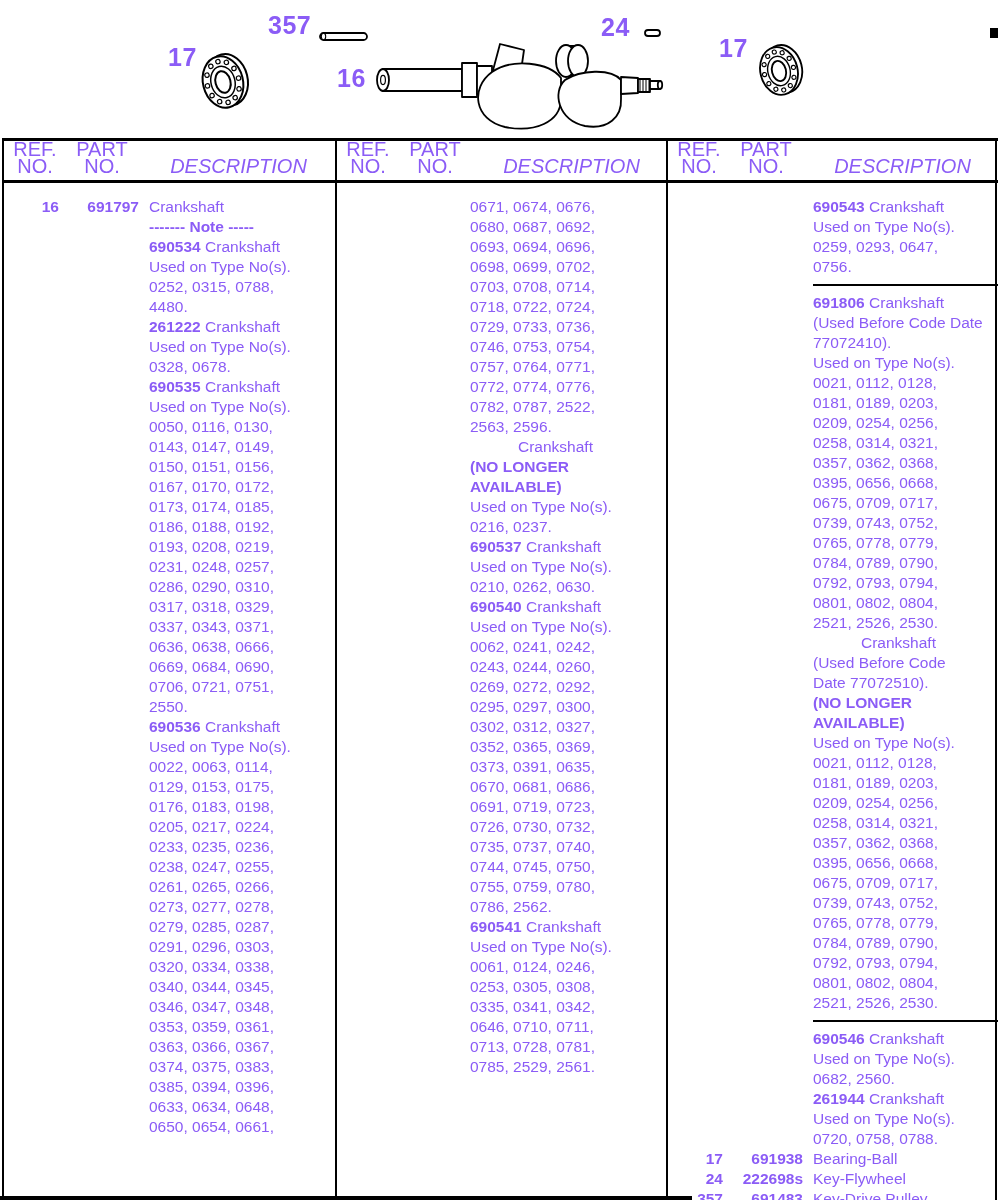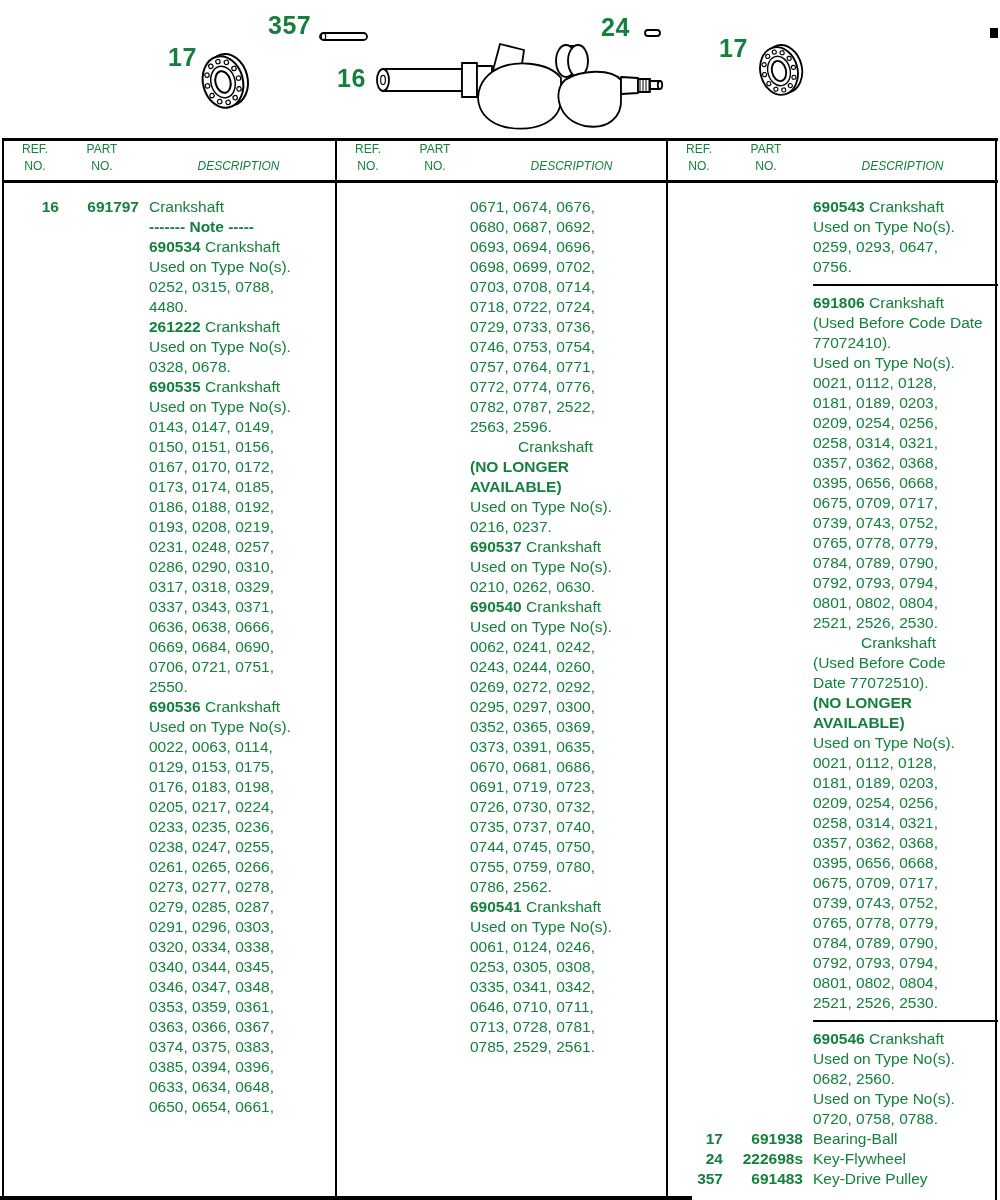--- a/index.html
+++ b/index.html
@@ -1,26 +1,26 @@
 <!DOCTYPE html>
 <html><head>
 <meta charset="utf-8">
 <style>
   html,body{margin:0;padding:0;background:#fff;}
   #page{position:relative;width:1000px;height:1200px;background:#fff;overflow:hidden;
-        font-family:"Liberation Sans",sans-serif;color:#15803d;}
+        font-family:"Liberation Sans",sans-serif;color:#8b5cf6;}
   
   #diagram{position:absolute;left:0;top:0;width:1000px;height:137px;}
   .callout{position:absolute;font-weight:bold;font-size:25px;letter-spacing:.5px;}
   
   .hline{position:absolute;left:2px;right:2px;height:3px;background:#000;}
   .vline{position:absolute;top:138px;bottom:0;width:2px;background:#000;}
   
   .thead{position:absolute;top:141px;height:38px;width:331px;display:flex;
-         font-size:12px;line-height:17px;padding-left:6px;box-sizing:border-box;}
+         font-size:20px;line-height:17px;padding-left:6px;box-sizing:border-box;}
   .hc{text-align:center;}
   .hc-ref{width:52px;}
   .hc-part{width:82px;}
   .hc-desc{flex:1;}
   .hc-desc span{display:block;margin-top:17px;font-style:italic;}
   
   .col{position:absolute;top:188px;width:331px;padding-top:9px;box-sizing:border-box;}
   .trow{display:flex;height:20px;line-height:20px;font-size:15.5px;padding-left:6px;
         white-space:nowrap;}
   .trow.divrow{height:16px;}
@@ -206,20 +206,25 @@
         <span class="c-desc"><b>690535</b> Crankshaft</span>
       </div>
       <div class="trow">
         <span class="c-ref"></span>
         <span class="c-part"></span>
         <span class="c-desc">Used on Type No(s).</span>
       </div>
       <div class="trow">
         <span class="c-ref"></span>
         <span class="c-part"></span>
+        <span class="c-desc">0050, 0116, 0130,</span>
+      </div>
+      <div class="trow">
+        <span class="c-ref"></span>
+        <span class="c-part"></span>
         <span class="c-desc">0143, 0147, 0149,</span>
       </div>
       <div class="trow">
         <span class="c-ref"></span>
         <span class="c-part"></span>
         <span class="c-desc">0150, 0151, 0156,</span>
       </div>
       <div class="trow">
         <span class="c-ref"></span>
         <span class="c-part"></span>
@@ -509,20 +514,25 @@
       </div>
       <div class="trow">
         <span class="c-ref"></span>
         <span class="c-part"></span>
         <span class="c-desc">0269, 0272, 0292,</span>
       </div>
       <div class="trow">
         <span class="c-ref"></span>
         <span class="c-part"></span>
         <span class="c-desc">0295, 0297, 0300,</span>
+      </div>
+      <div class="trow">
+        <span class="c-ref"></span>
+        <span class="c-part"></span>
+        <span class="c-desc">0302, 0312, 0327,</span>
       </div>
       <div class="trow">
         <span class="c-ref"></span>
         <span class="c-part"></span>
         <span class="c-desc">0352, 0365, 0369,</span>
       </div>
       <div class="trow">
         <span class="c-ref"></span>
         <span class="c-part"></span>
         <span class="c-desc">0373, 0391, 0635,</span>
@@ -829,20 +839,25 @@
         <span class="c-desc">Used on Type No(s).</span>
       </div>
       <div class="trow">
         <span class="c-ref"></span>
         <span class="c-part"></span>
         <span class="c-desc">0682, 2560.</span>
       </div>
       <div class="trow">
         <span class="c-ref"></span>
         <span class="c-part"></span>
+        <span class="c-desc"><b>261944</b> Crankshaft</span>
+      </div>
+      <div class="trow">
+        <span class="c-ref"></span>
+        <span class="c-part"></span>
         <span class="c-desc">Used on Type No(s).</span>
       </div>
       <div class="trow">
         <span class="c-ref"></span>
         <span class="c-part"></span>
         <span class="c-desc">0720, 0758, 0788.</span>
       </div>
       <div class="trow">
         <span class="c-ref">17</span>
         <span class="c-part">691938</span>

